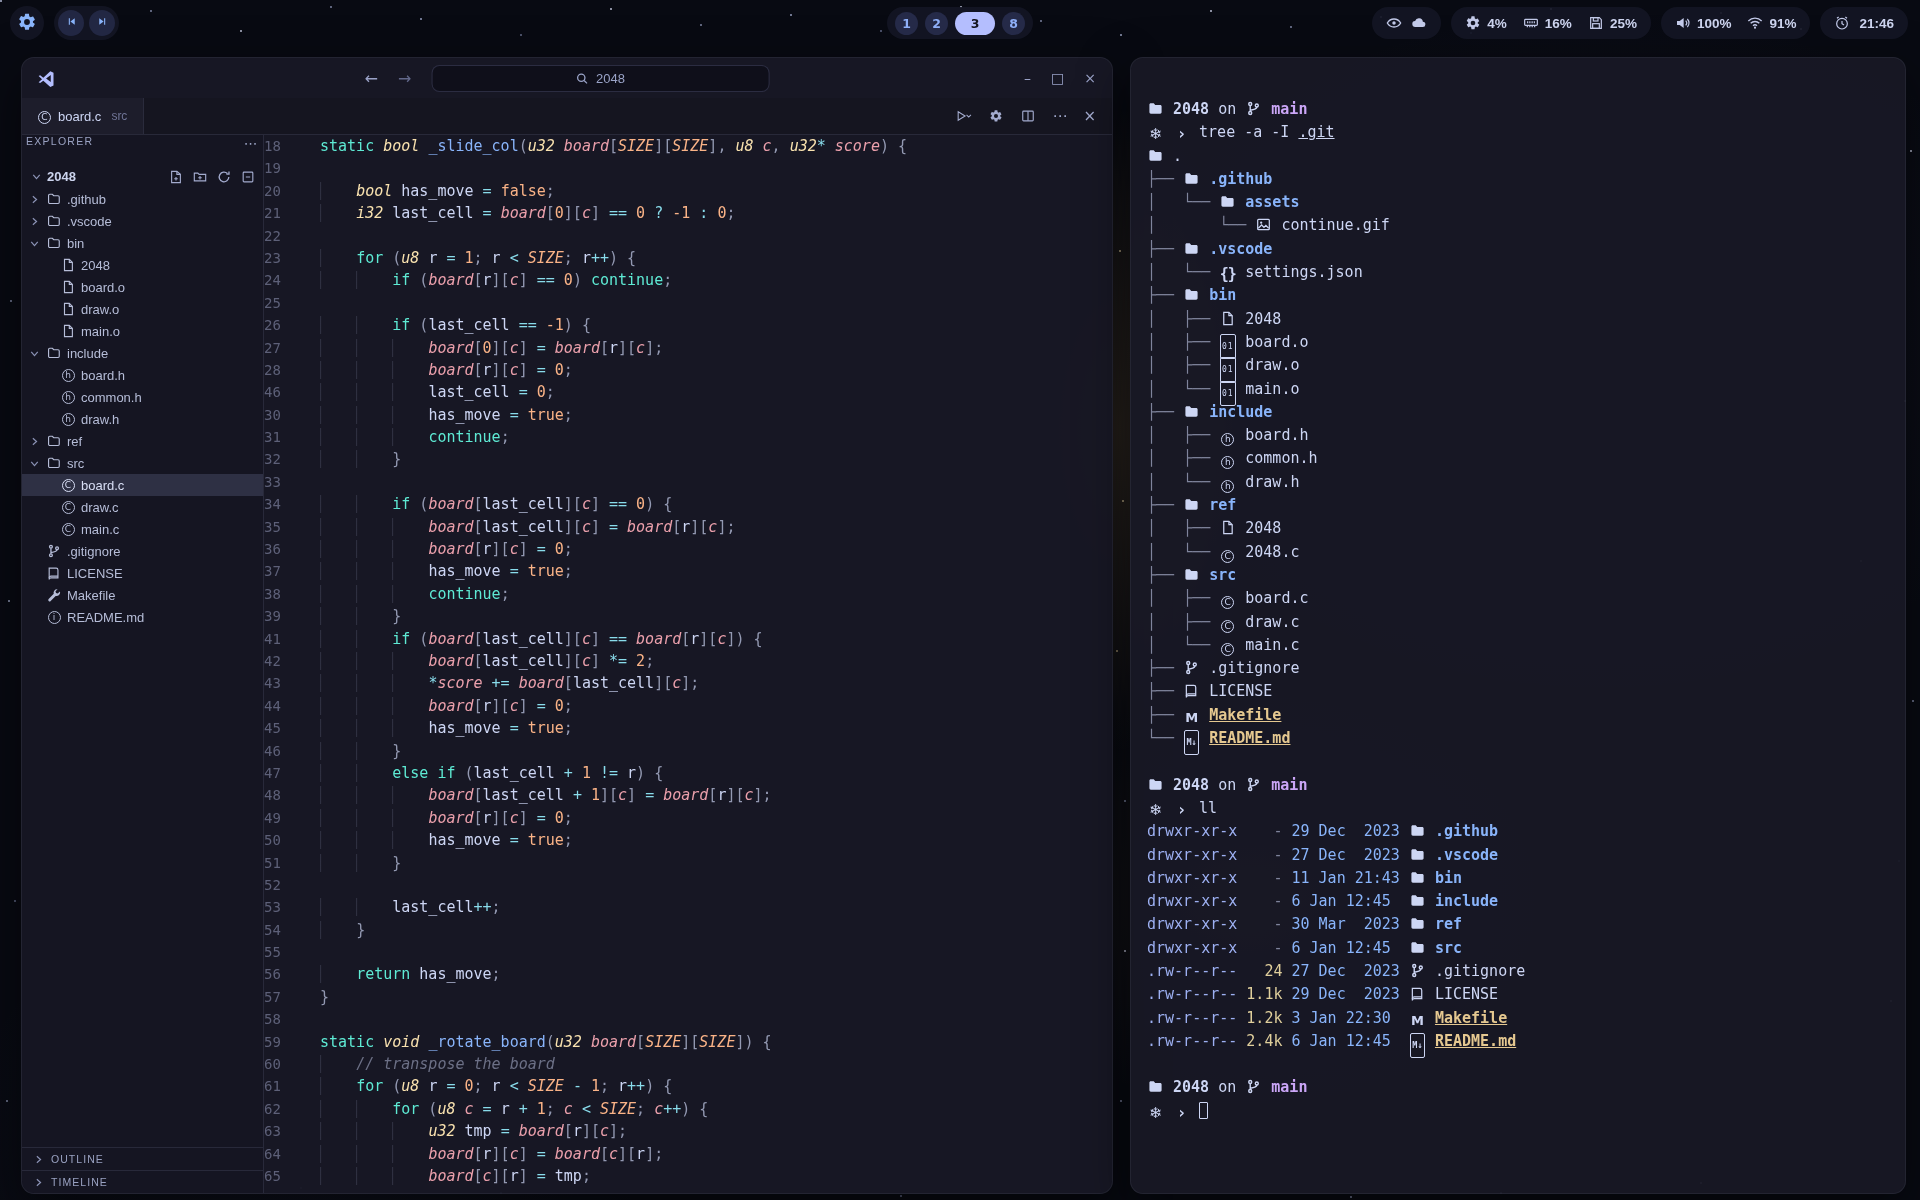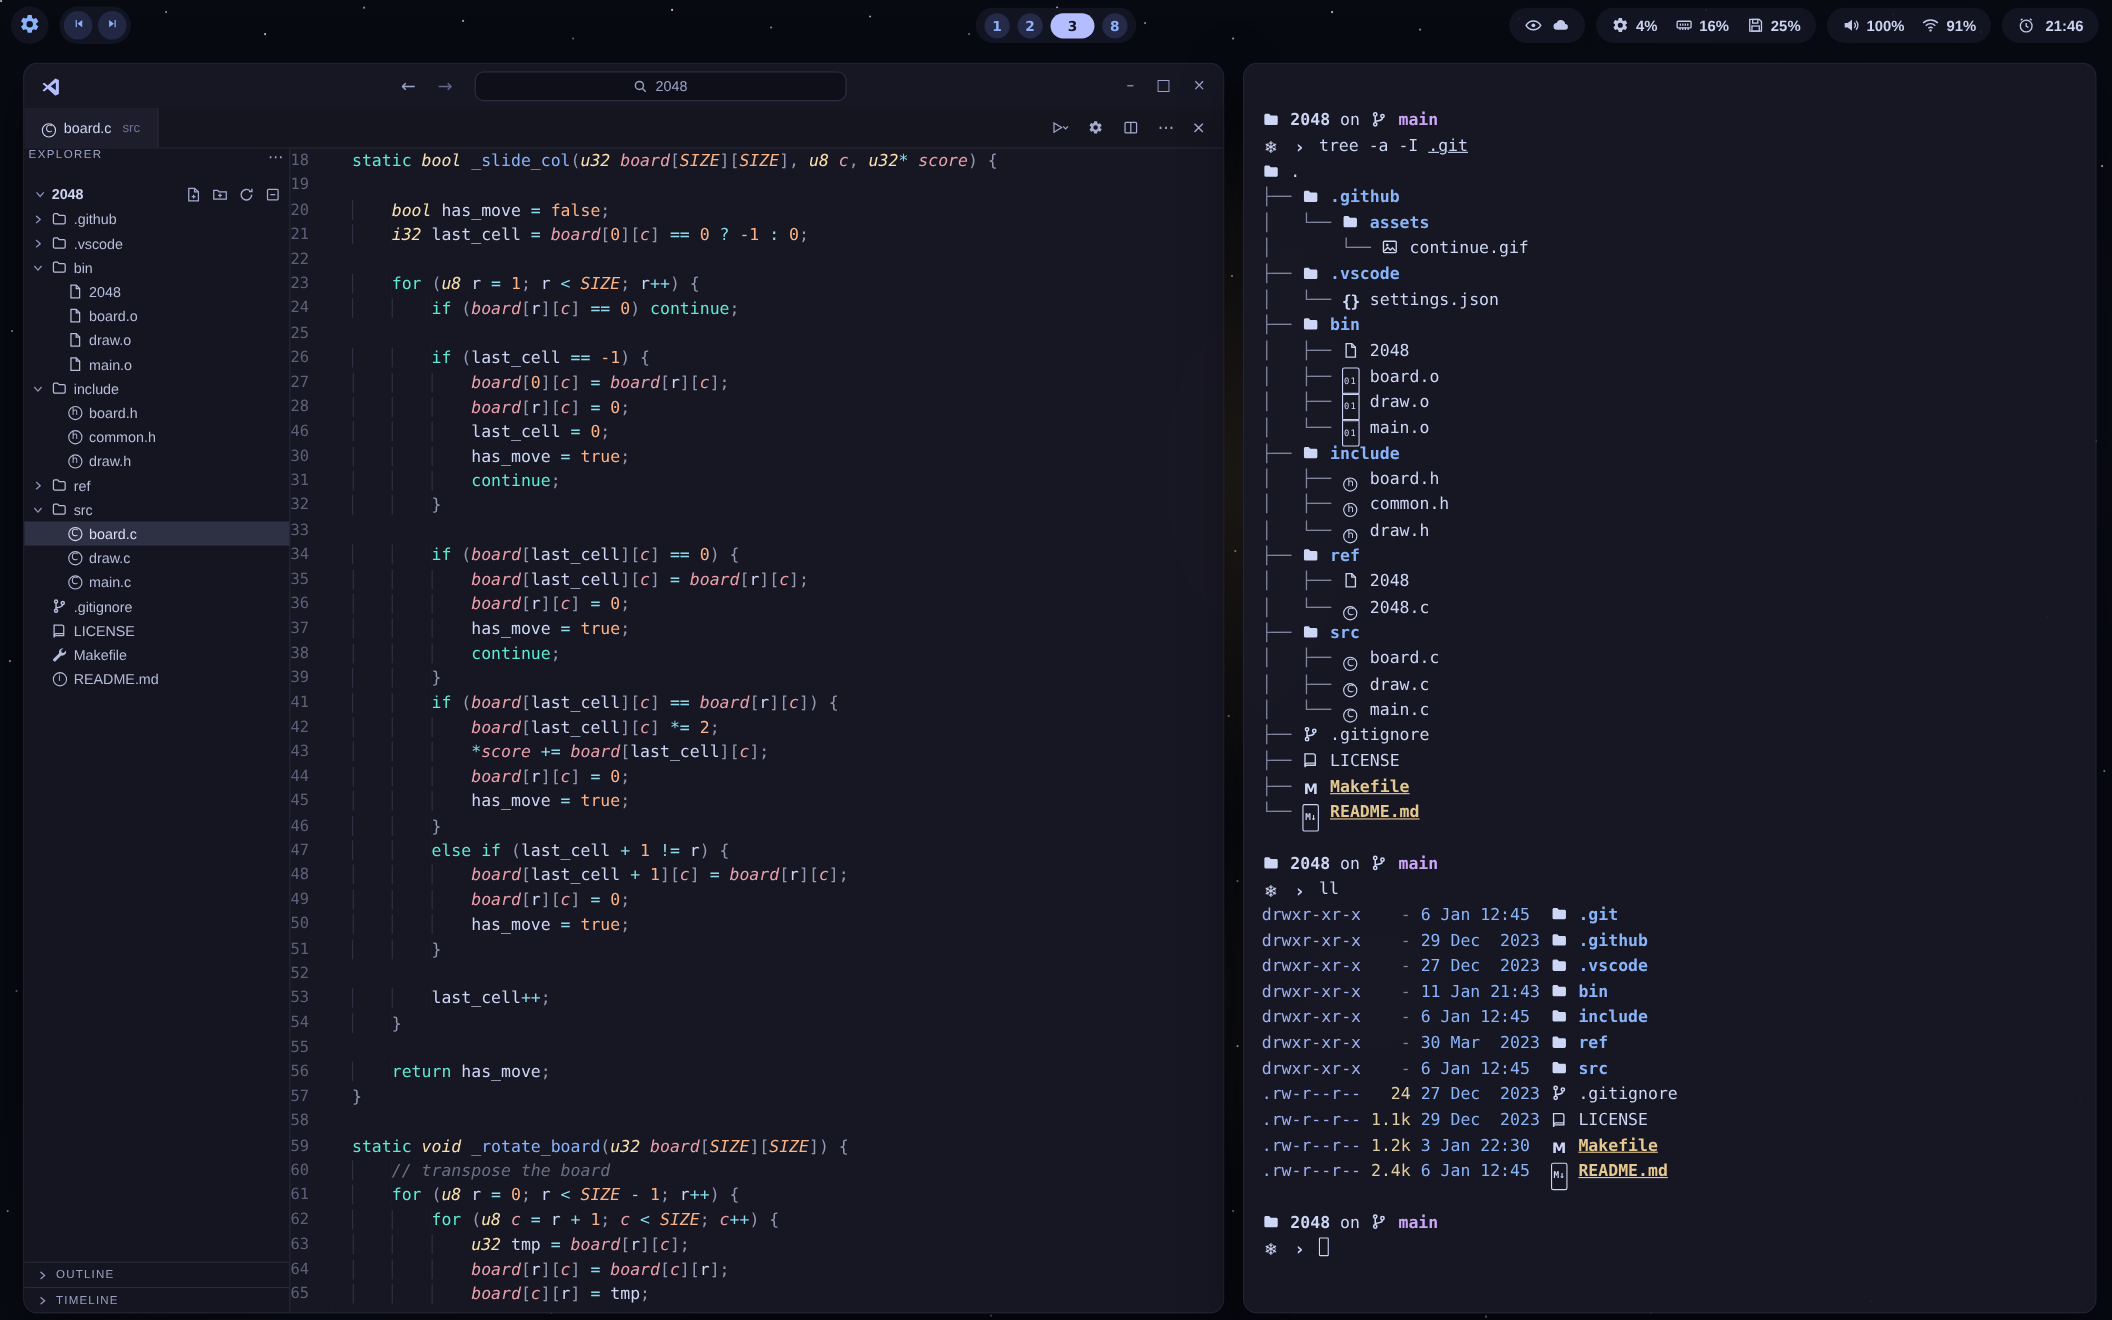--- a/index.html
+++ b/index.html
@@ -656,23 +656,20 @@
       <div class="tline"> </div>
       <div class="tline"><span class="ico blue"><svg viewBox="0 0 16 16" fill="currentColor">
             <path d="M1.5 4c0-.83.67-1.5 1.5-1.5h3.1l1.6 1.7H13c.83 0 1.5.67 1.5 1.5v6.3c0 .83-.67 1.5-1.5 1.5H3A1.5 1.5 0 0 1 1.5 12V4z"></path>
           </svg></span><span class="fg bold"> 2048</span><span class="fg"> on </span><span class="ico mauve"><svg viewBox="0 0 16 16" fill="none" stroke="currentColor" stroke-width="1.5">
             <circle cx="4.5" cy="3.2" r="1.6"></circle>
             <circle cx="4.5" cy="12.8" r="1.6"></circle>
             <circle cx="11.5" cy="4.8" r="1.6"></circle>
             <path d="M4.5 4.8v6.4M11.5 6.4c0 2.4-2.5 2.9-7 3.4"></path>
           </svg></span><span class="mauve bold"> main</span></div>
       <div class="tline"><span class="ico blue"><span class="nf">❄</span></span><span class=""> </span><span class="ico green"><span class="arrowg">›</span></span><span class="fg"> ll</span></div>
-      <div class="tline"><span class="perm">drwxr-xr-x</span><span class="dim">    - </span><span class="date">6 Jan 12:45 </span><span class=""> </span><span class="ico blue"><svg viewBox="0 0 16 16" fill="currentColor">
-            <path d="M1.5 4c0-.83.67-1.5 1.5-1.5h3.1l1.6 1.7H13c.83 0 1.5.67 1.5 1.5v6.3c0 .83-.67 1.5-1.5 1.5H3A1.5 1.5 0 0 1 1.5 12V4z"></path>
-          </svg></span><span class="dir"> .git</span></div>
       <div class="tline"><span class="perm">drwxr-xr-x</span><span class="dim">    - </span><span class="date">29 Dec  2023</span><span class=""> </span><span class="ico blue"><svg viewBox="0 0 16 16" fill="currentColor">
             <path d="M1.5 4c0-.83.67-1.5 1.5-1.5h3.1l1.6 1.7H13c.83 0 1.5.67 1.5 1.5v6.3c0 .83-.67 1.5-1.5 1.5H3A1.5 1.5 0 0 1 1.5 12V4z"></path>
           </svg></span><span class="dir"> .github</span></div>
       <div class="tline"><span class="perm">drwxr-xr-x</span><span class="dim">    - </span><span class="date">27 Dec  2023</span><span class=""> </span><span class="ico blue"><svg viewBox="0 0 16 16" fill="currentColor">
             <path d="M1.5 4c0-.83.67-1.5 1.5-1.5h3.1l1.6 1.7H13c.83 0 1.5.67 1.5 1.5v6.3c0 .83-.67 1.5-1.5 1.5H3A1.5 1.5 0 0 1 1.5 12V4z"></path>
           </svg></span><span class="dir"> .vscode</span></div>
       <div class="tline"><span class="perm">drwxr-xr-x</span><span class="dim">    - </span><span class="date">11 Jan 21:43</span><span class=""> </span><span class="ico blue"><svg viewBox="0 0 16 16" fill="currentColor">
             <path d="M1.5 4c0-.83.67-1.5 1.5-1.5h3.1l1.6 1.7H13c.83 0 1.5.67 1.5 1.5v6.3c0 .83-.67 1.5-1.5 1.5H3A1.5 1.5 0 0 1 1.5 12V4z"></path>
           </svg></span><span class="dir"> bin</span></div>
       <div class="tline"><span class="perm">drwxr-xr-x</span><span class="dim">    - </span><span class="date">6 Jan 12:45 </span><span class=""> </span><span class="ico blue"><svg viewBox="0 0 16 16" fill="currentColor">

